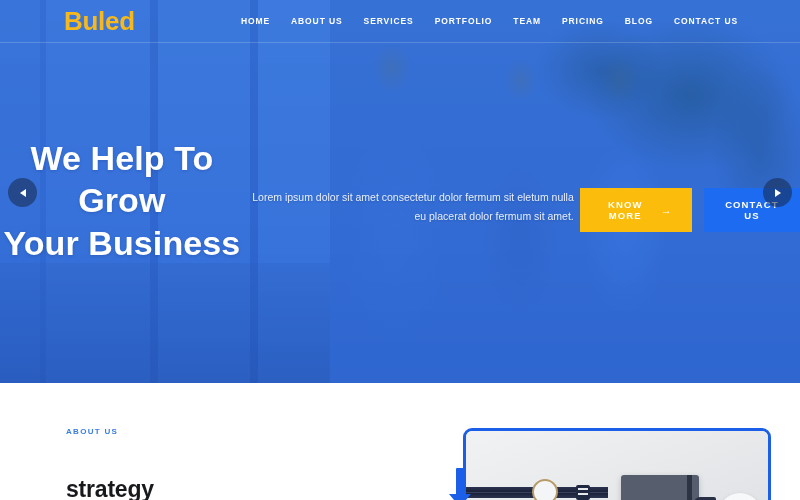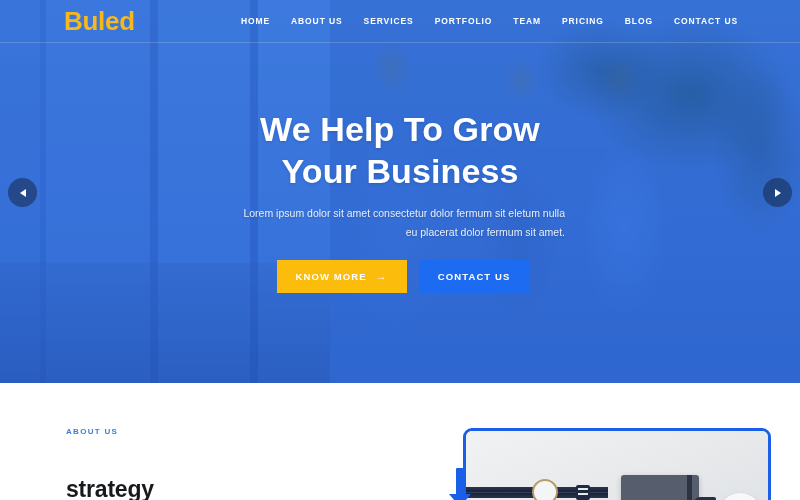--- a/index.html
+++ b/index.html
@@ -80,21 +80,21 @@
   }
   .nav-item {
     color:#ffffff; font-size:8.5px; font-weight:bold;
     letter-spacing:.9px; text-decoration:none; white-space:nowrap;
     cursor:pointer; text-transform:uppercase;
   }
 
   
   .hero-content {
     position:absolute; left:0; top:0; width:800px; height:383px;
-    display:flex; flex-direction:column; align-items:center; justify-content:center;
+    display:flex; flex-direction:row; align-items:center; justify-content:center;
     z-index:6; padding-top:18px;
   }
   .hero-title {
     color:#ffffff; font-size:34px; font-weight:bold;
     line-height:1.24; text-align:center; letter-spacing:.1px;
     text-shadow:0 1px 3px rgba(20,50,110,.25);
   }
   .hero-sub {
     margin-top:12px; color:#e6eefb; font-size:10.5px;
     line-height:1.75; text-align:right; max-width:330px;

